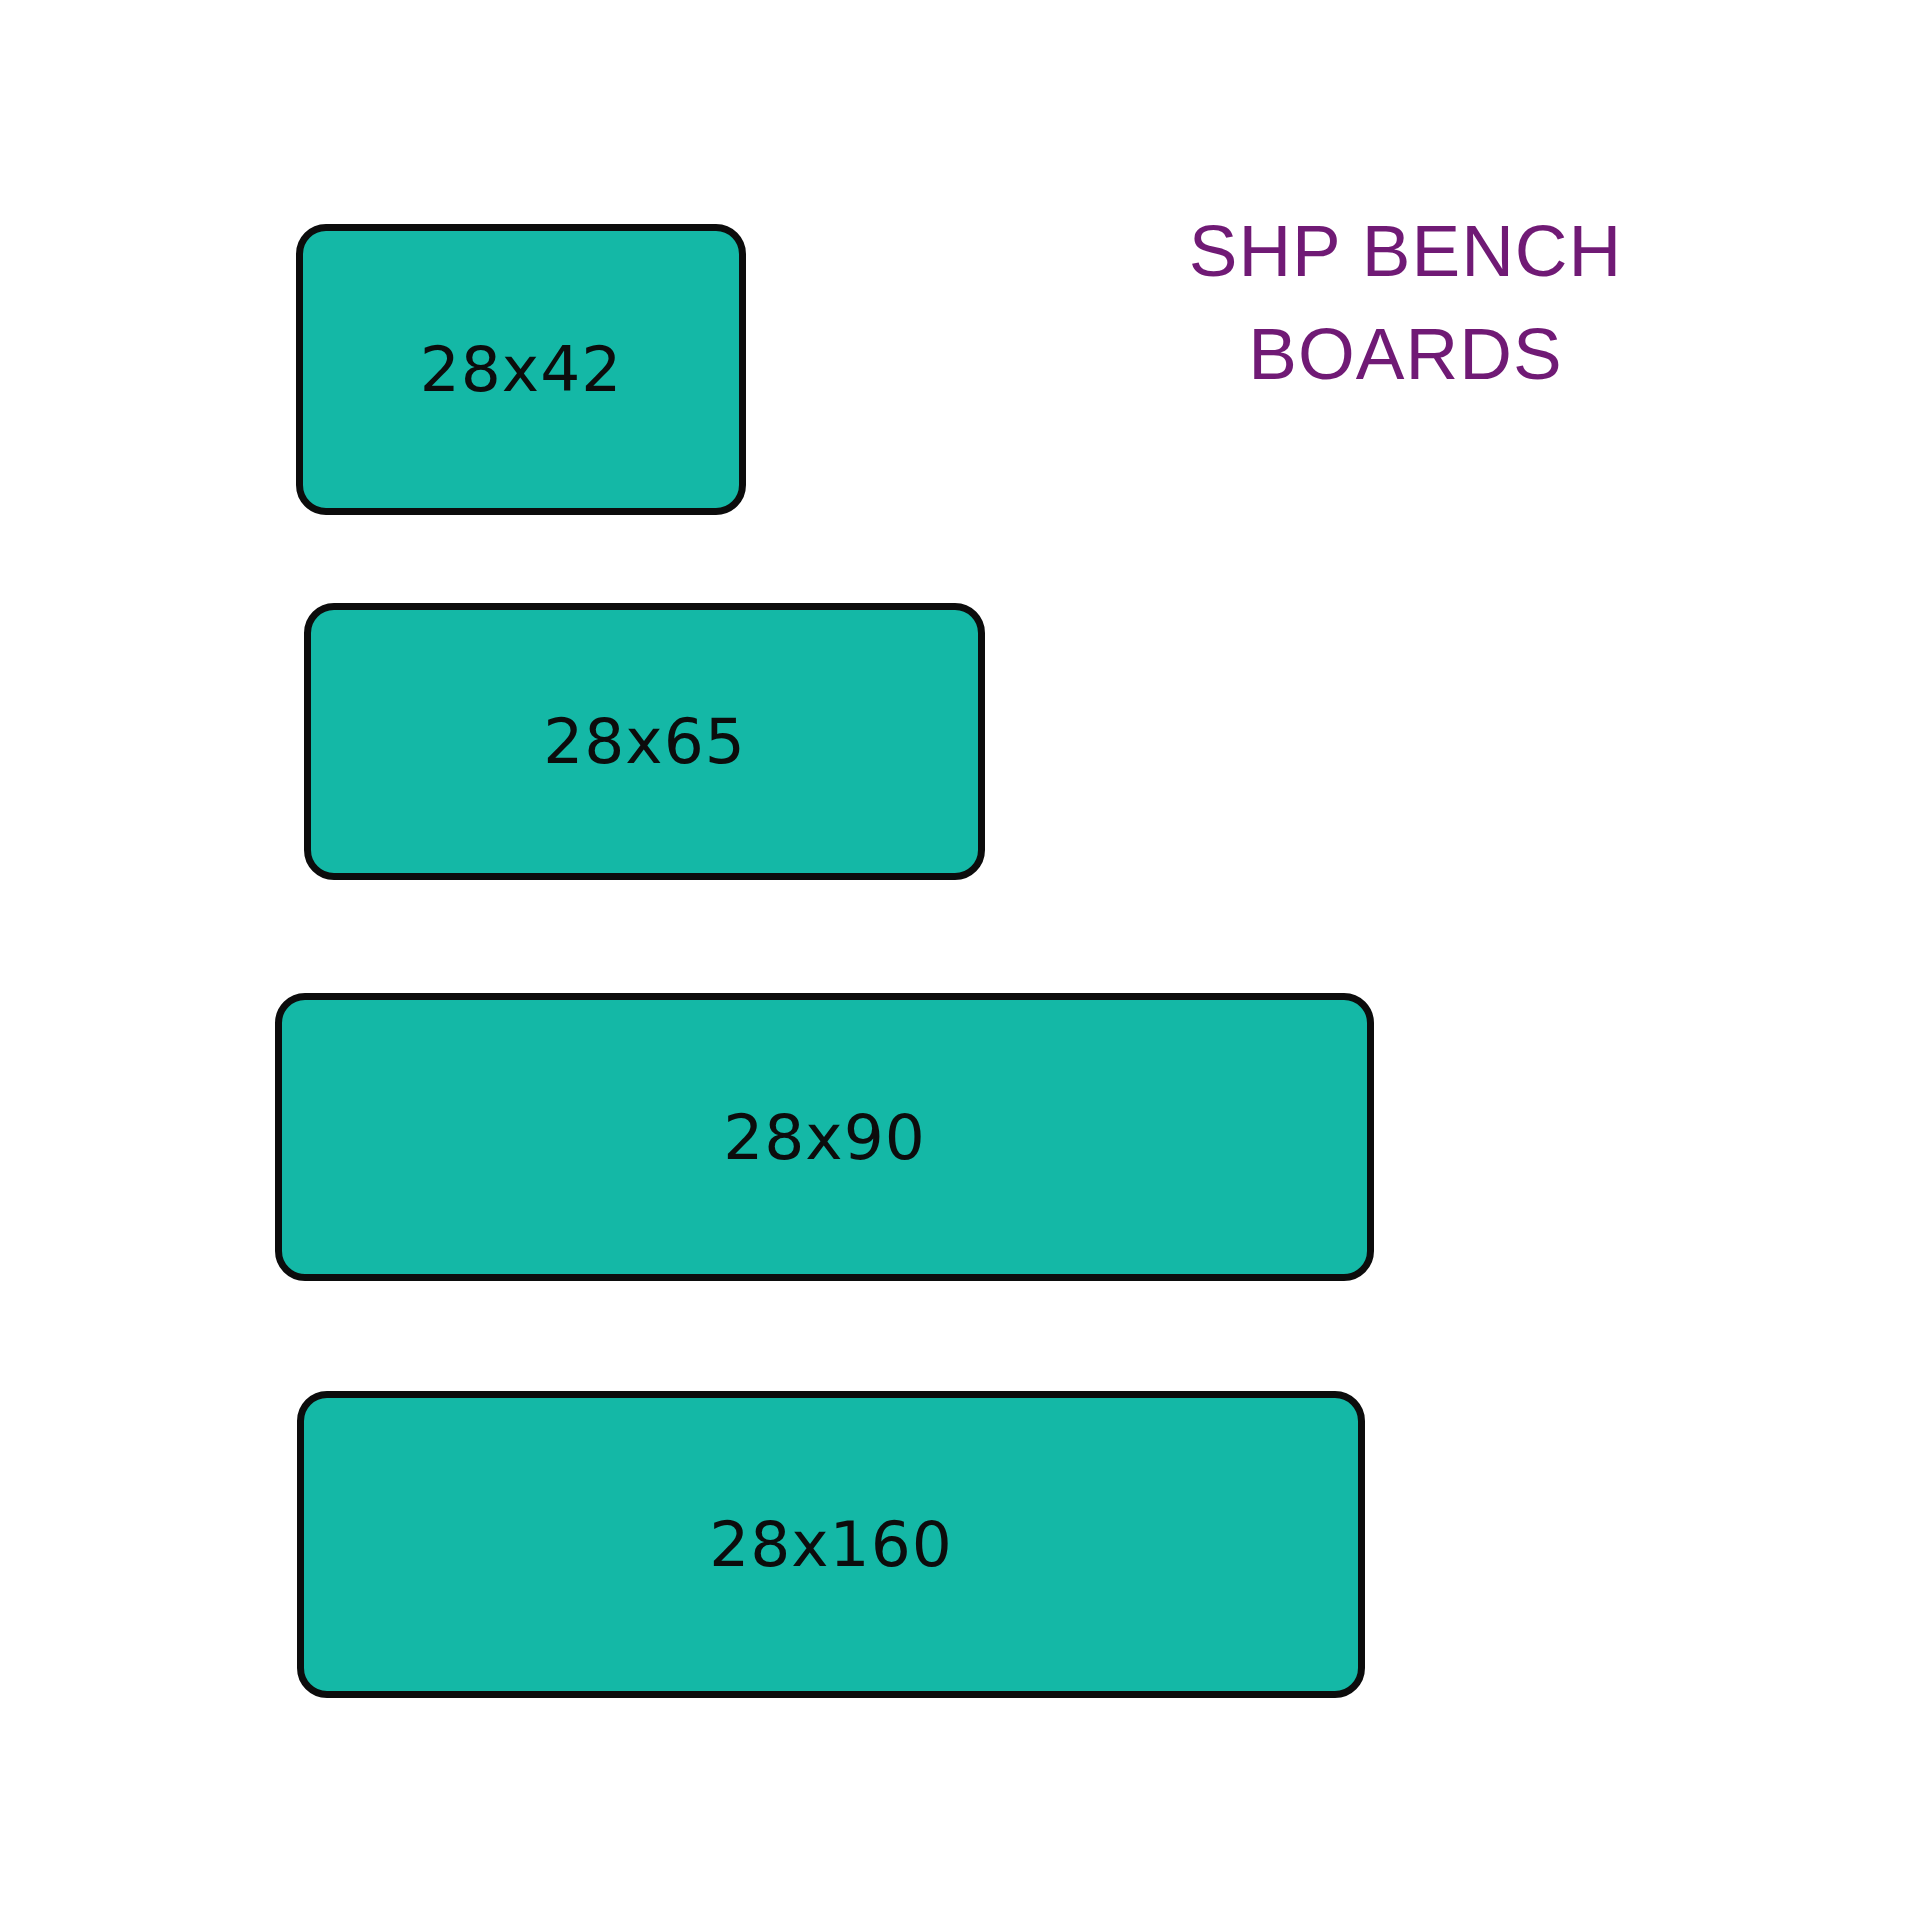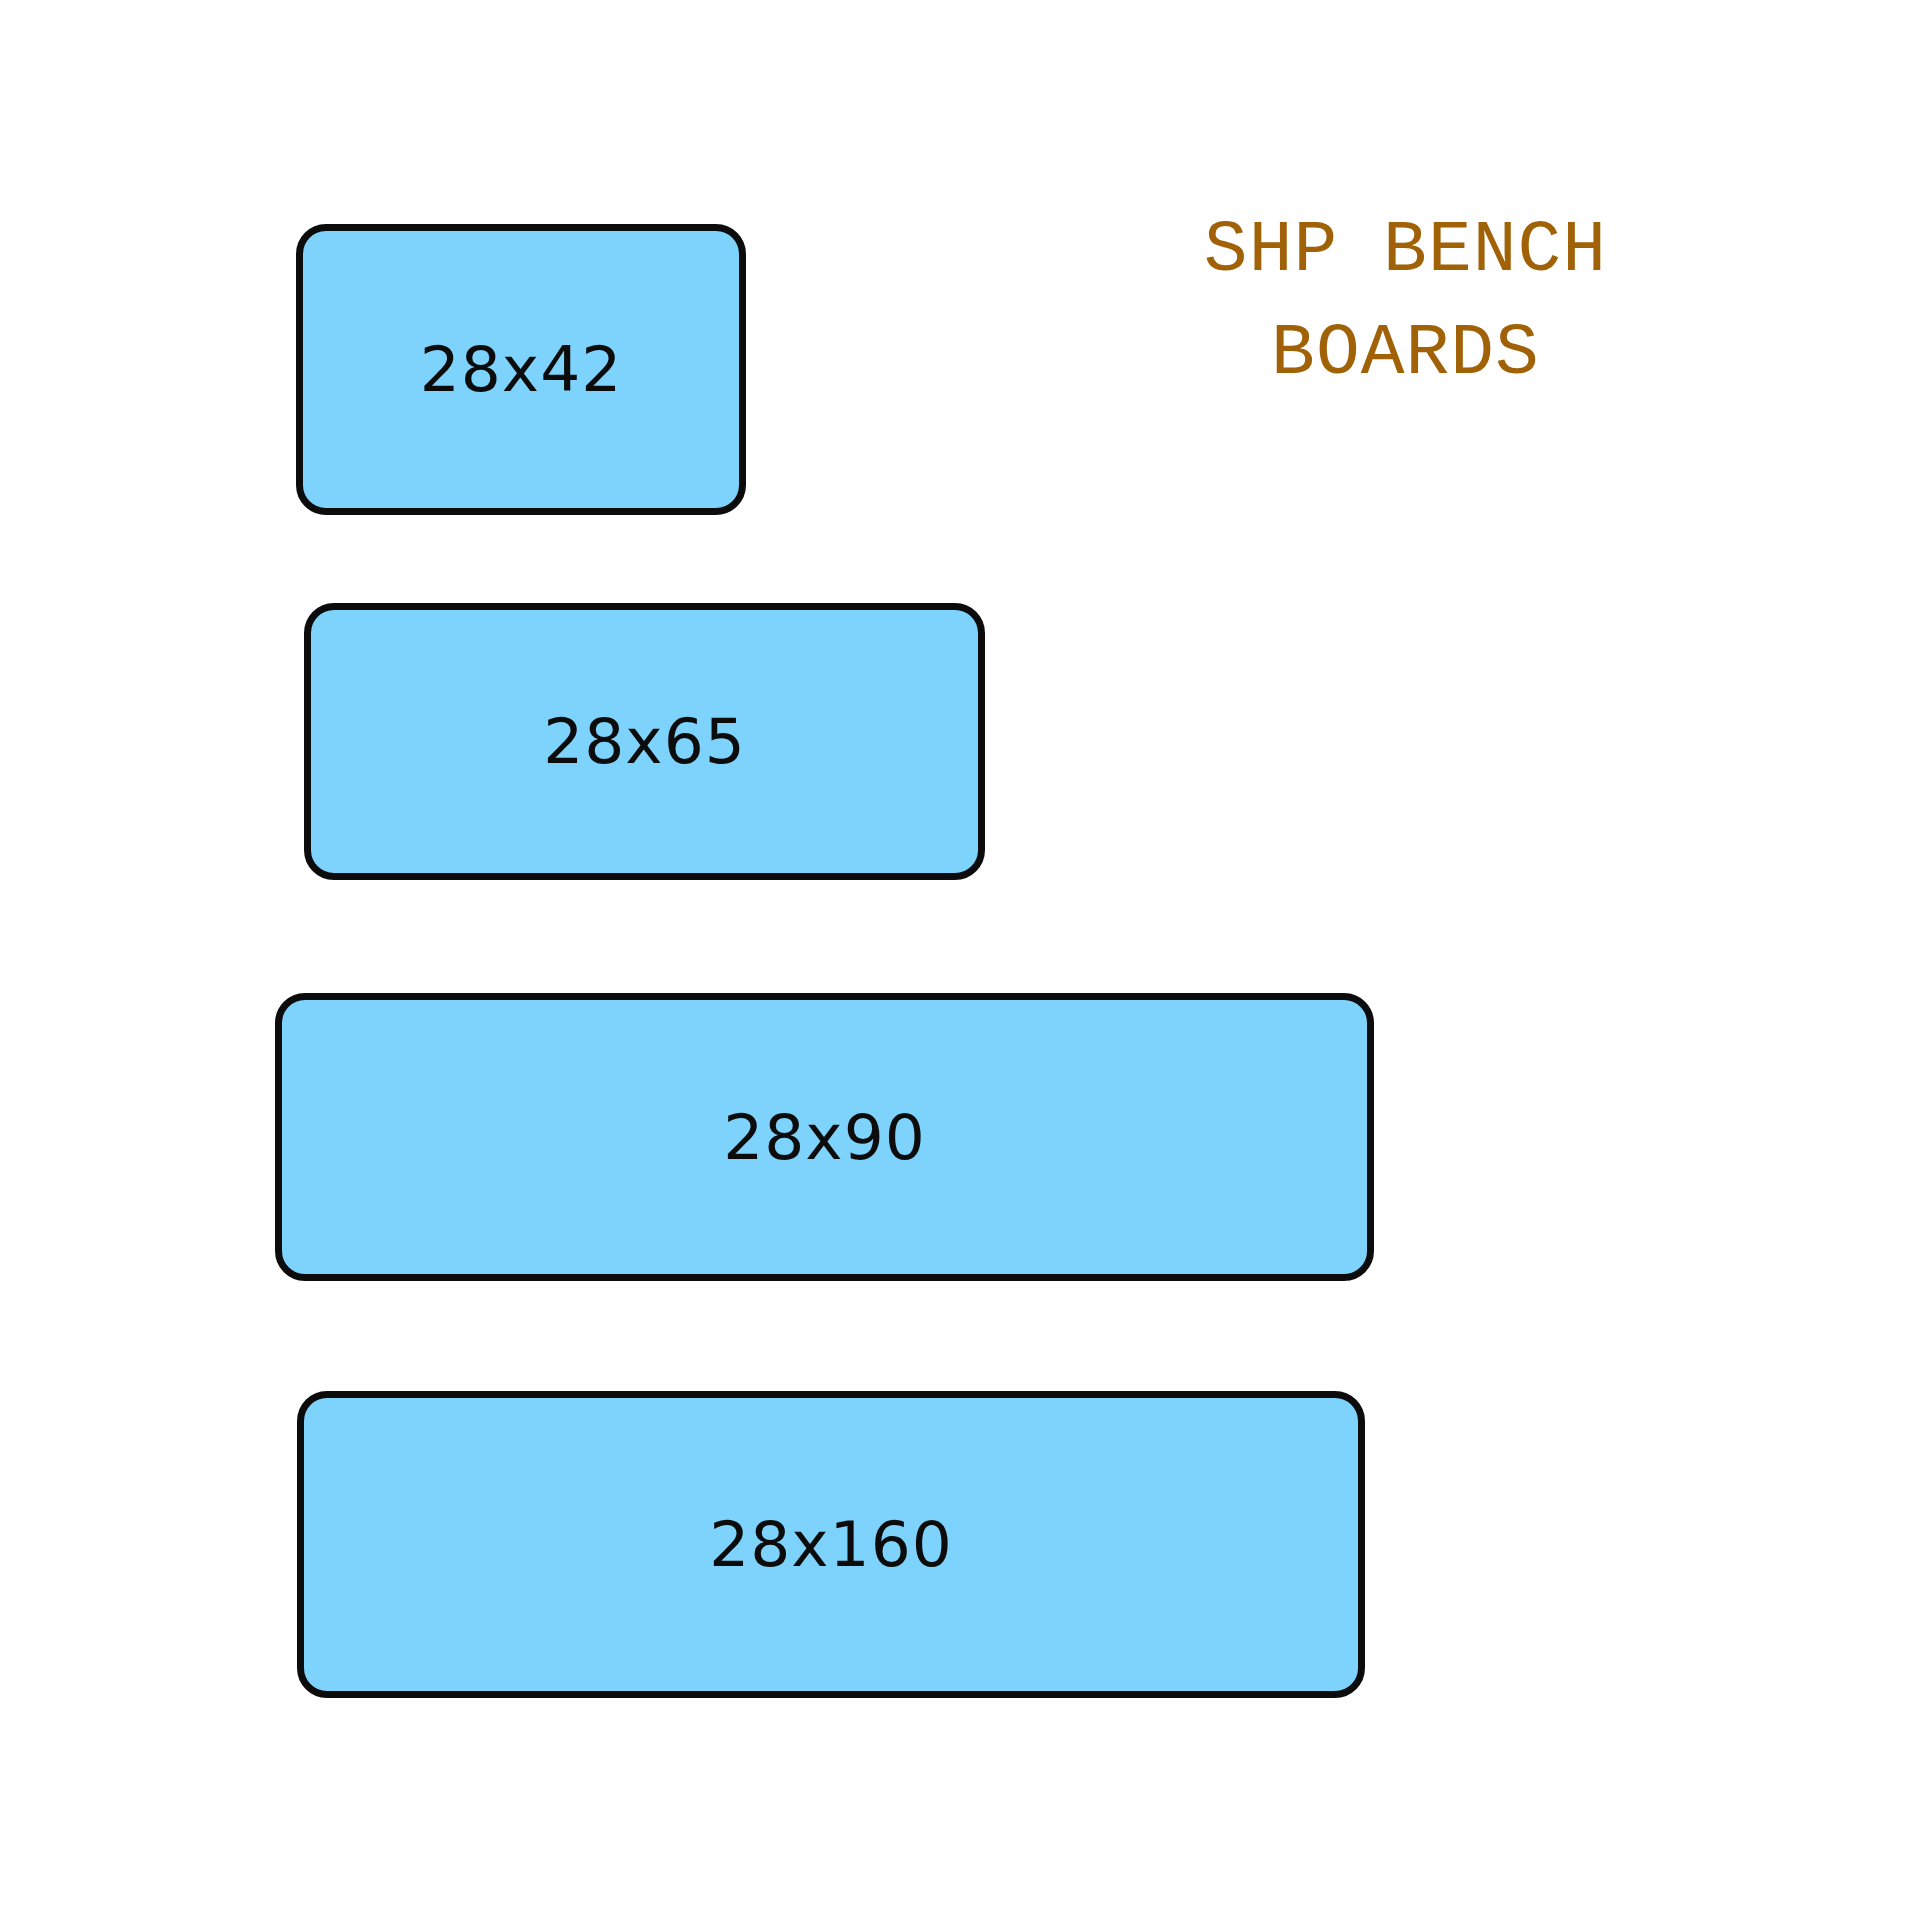--- a/index.html
+++ b/index.html
@@ -17,32 +17,32 @@
   .canvas {
     position: absolute;
     inset: 0;
   }
   .title {
     position: absolute;
     left: 1143px;
     top: 199px;
     width: 525px;
     text-align: center;
-    font-family: Liberation Mono, monospace;
+    font-family: Liberation Sans, sans-serif;
     font-size: 73px;
     line-height: 103px;
     font-weight: 400;
     letter-spacing: 1px;
-    color: #a16207;
+    color: #701a75;
     white-space: nowrap;
   }
   .board {
     position: absolute;
     box-sizing: border-box;
-    background: #7dd3fc;
+    background: #14b8a6;
     border: 7px solid #0c0c0c;
     border-radius: 30px;
     display: flex;
     align-items: center;
     justify-content: center;
   }
   .board-label {
     font-family: "DejaVu Sans", sans-serif;
     font-size: 63px;
     color: #0c0c0c;

